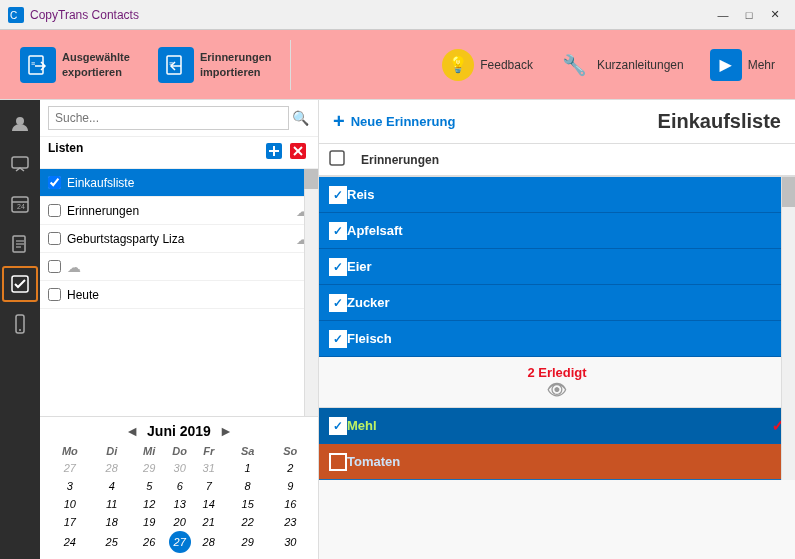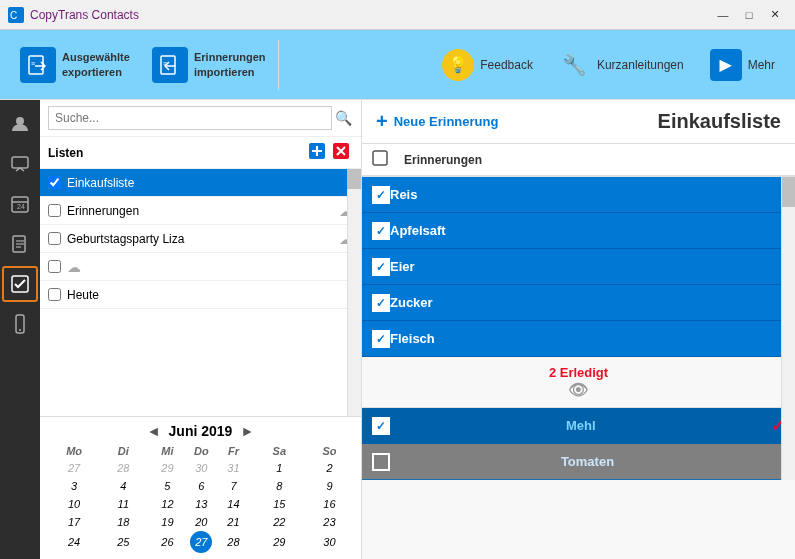--- a/index.html
+++ b/index.html
@@ -20,26 +20,27 @@
     .titlebar-controls { display: flex; gap: 2px; }
     .titlebar-btn {
       width: 24px; height: 20px;
       background: none; border: none;
       cursor: pointer; font-size: 11px; color: #333;
       display: flex; align-items: center; justify-content: center;
     }
 
     
     .toolbar {
-      background: #7dd3fc;
+      background: #fca5a5;
       height: 70px;
       display: flex;
       align-items: center;
       padding: 0 10px;
       border-bottom: 1px solid #ddd;
+      gap: 6px;
     }
     .toolbar-btn {
       display: flex; flex-direction: row; align-items: center;
       padding: 6px 10px; border: none; background: none;
       cursor: pointer; gap: 6px; border-radius: 3px;
     }
     .toolbar-btn-text { font-size: 11px; font-weight: 600; color: #333; max-width: 70px; text-align: left; line-height: 1.3; }
     .toolbar-separator { width: 1px; height: 50px; background: #ddd; margin: 0 4px; }
     .toolbar-right { margin-left: auto; display: flex; gap: 6px; align-items: center; }
     .toolbar-btn-small {
@@ -76,21 +77,21 @@
       position: relative;
     }
     .sidebar-icon-btn.active { background: none; color: white; }
     .sidebar-icon-btn.active-border {
       border: 2px solid #e07b20;
       color: white;
     }
 
     
     .left-panel {
-      width: 322px;
+      width: 279px;
       background: white;
       border-right: 1px solid #ddd;
       display: flex;
       flex-direction: column;
     }
 
     
     .search-bar {
       padding: 6px 8px;
       border-bottom: 1px solid #eee;
@@ -98,21 +99,21 @@
     }
     .search-input {
       flex: 1; border: 1px solid #ccc; padding: 4px 6px; font-size: 12px; outline: none;
     }
     .search-icon-btn {
       background: none; border: none; cursor: pointer; color: #555; font-size: 14px;
     }
 
     
     .lists-header {
-      display: flex; align-items: center; padding: 4px 8px;
+      display: flex; padding: 4px 8px;
       border-bottom: 1px solid #eee;
     }
     .lists-label { flex: 1; font-weight: 600; font-size: 12px; }
     .lists-add-btn, .lists-del-btn {
       background: none; border: none; cursor: pointer; font-size: 14px; padding: 2px 4px;
     }
     .lists-add-btn { color: #0078d4; }
     .lists-del-btn { color: #e81123; }
 
     
@@ -491,25 +492,25 @@
         </div>
 
         <div class="rem-item completed-section">
           <span class="rem-name" style="color:#e81123; font-weight:600;">2 Erledigt</span>
           <span class="eye-icon">👁</span>
           <div style="width:14px;"></div>
         </div>
 
         <div class="rem-item" style="background:#0060a8;">
           <div class="rem-checkbox checked"></div>
-          <span class="rem-name" style="color:#7dd3fc;text-align:center;">Mehl</span>
+          <span class="rem-name" style="color:#bef264;">Mehl</span>
           <span class="checkmark-red">✓</span>
         </div>
 
-        <div class="rem-item" style="background:#737373; opacity:0.9;text-align:center;">
+        <div class="rem-item" style="background:#c2410c; opacity:0.9;">
           <div class="rem-checkbox"></div>
           <span class="rem-name" style="color:#c8e0f8;">Tomaten</span>
         </div>
 
         <div style="position:absolute; right:0; top:0; width:14px; height:100%; background:#f0f0f0; border-left:1px solid #ddd;">
           <div style="width:14px; height:30px; background:#c0c0c0; position:absolute; top:0;"></div>
         </div>
       </div>
     </div>
   </div>

